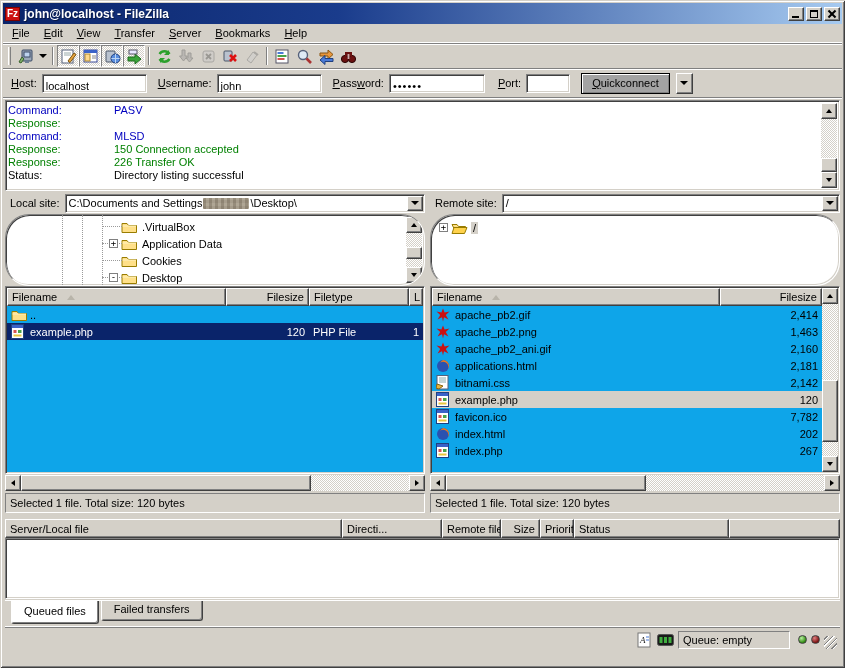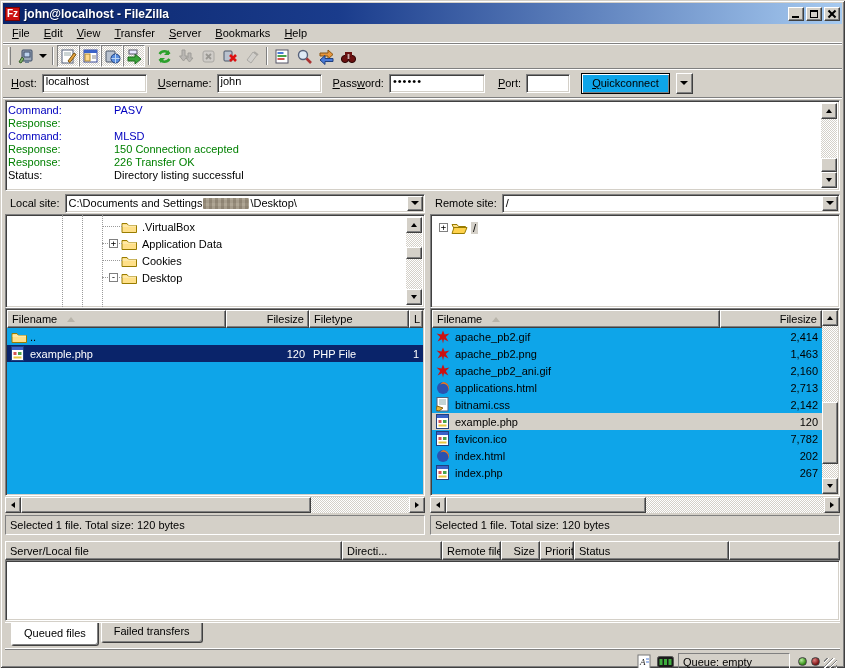--- a/index.html
+++ b/index.html
@@ -54,24 +54,24 @@
   .arrow-down{ width:0; height:0; border-left:4px solid transparent; border-right:4px solid transparent;
     border-top:4px solid #000; }
   .tsep{ width:2px; height:18px; margin:0 3px;
     border-left:1px solid #808080; border-right:1px solid #fff; }
 
   
   .quickbar{ height:29px; display:flex; align-items:center; gap:5px; padding:0 4px 0 8px;
     border-bottom:1px solid #808080; box-shadow:0 1px 0 #fff; }
   .qlabel{ white-space:nowrap; }
   .qlabel::first-letter{ text-decoration:underline; }
-  .textbox{ background:#fff; height:19px; display:flex; align-items:flex-start; padding:0 3px;
+  .textbox{ background:#fff; height:19px; display:flex; align-items:flex-end; padding:0 3px;
     border:1px solid; border-color:#808080 #fff #fff #808080;
     box-shadow:inset 1px 1px 0 #404040, inset -1px -1px 0 #d4d0c8; overflow:hidden; white-space:nowrap; }
-  .qc-btn{ height:21px; padding:0 10px; background:#0ea5e9; display:flex; align-items:center;
+  .qc-btn{ height:21px; padding:0 10px; background:#a3a3a3; display:flex; align-items:center;
     border:1px solid #000; box-shadow:inset 1px 1px 0 #fff, inset -1px -1px 0 #808080; }
   .qc-btn span::first-letter{ text-decoration:underline; }
   .qc-drop{ width:17px; height:21px; background:#d4d0c8; display:flex; align-items:center; justify-content:center;
     border:1px solid; border-color:#fff #404040 #404040 #fff; box-shadow:inset -1px -1px 0 #808080; margin-left:1px; }
 
   
   .sunken{ background:#fff; border:1px solid; border-color:#808080 #fff #fff #808080;
     box-shadow:inset 1px 1px 0 #404040, inset -1px -1px 0 #d4d0c8; }
 
   
@@ -120,21 +120,21 @@
     box-shadow:inset 1px 1px 0 #404040, inset -1px -1px 0 #d4d0c8;
     display:flex; align-items:center; padding:0 20px 0 3px; white-space:nowrap; overflow:hidden; }
   .combo-arrow{ position:absolute; right:1px; top:1px; bottom:1px; width:16px; background:#d4d0c8;
     border:1px solid; border-color:#fff #404040 #404040 #fff; box-shadow:inset -1px -1px 0 #808080;
     display:flex; align-items:center; justify-content:center; }
   .blurname{ display:inline-block; width:46px; height:11px; margin:0 1px; border-radius:1px;
     background:repeating-linear-gradient(90deg,#b9b2a6 0 3px,#d8d3c9 3px 6px),
                repeating-linear-gradient(0deg,#c4bdb1 0 3px,#cfc9bd 3px 6px);
     background-blend-mode:multiply; filter:blur(.6px); }
 
-  .tree{ height:94px; margin-top:1px; position:relative; overflow:hidden; }
+  .tree{ height:72px; margin-top:1px; position:relative; overflow:hidden;border-radius:24px; }
   .tree-guides{ position:absolute; top:0; bottom:0; left:0; width:100%; }
   .guide{ position:absolute; top:0; bottom:0; border-left:1px dotted #9a9a9a; }
   .trow{ position:relative; height:17px; display:flex; align-items:center; }
   .trow .stub{ position:absolute; top:8px; width:20px; border-top:1px dotted #9a9a9a; }
   .expander{ width:9px; height:9px; background:#fff; border:1px solid #808080;
     font-size:9px; line-height:7px; text-align:center; flex:none; position:relative; z-index:1;
     font-family:"DejaVu Sans Mono", monospace; }
   .expander:empty{ visibility:hidden; }
   .ticon{ margin:0 3px; flex:none; display:flex; }
   .tlabel{ padding:0 2px; white-space:nowrap; }
@@ -617,21 +617,21 @@
               <div class="cell" style="width:288px">
                   <span class="ficon">
                     <svg width="14" height="14" viewBox="0 0 14 14">
                       <circle cx="7" cy="7" r="6" fill="#2a52b0"></circle>
                       <path d="M7 1 a6 6 0 0 1 6 6 a6 6 0 0 1 -2 4.4 a5 5 0 0 0 -1.2-7.8 a5 5 0 0 0 -5.6 0.2 A6 6 0 0 1 7 1z" fill="#e87a1e"></path>
                     </svg>
                   </span>
                   <span>applications.html</span>
                 </div>
               <div class="cell right" style="flex:1">
-                  <span>2,713</span>
+                  <span>2,181</span>
                 </div>
             </div>
             <div class="lrow">
               <div class="cell" style="width:288px">
                   <span class="ficon">
                     <svg width="13" height="15" viewBox="0 0 13 15">
                       <rect x="1" y="0.5" width="11" height="13.5" fill="#fff" stroke="#55617a"></rect>
                       <line x1="3" y1="3" x2="10" y2="3" stroke="#8aa"></line>
                       <line x1="3" y1="5" x2="10" y2="5" stroke="#8aa"></line>
                       <line x1="3" y1="7" x2="10" y2="7" stroke="#8aa"></line>

